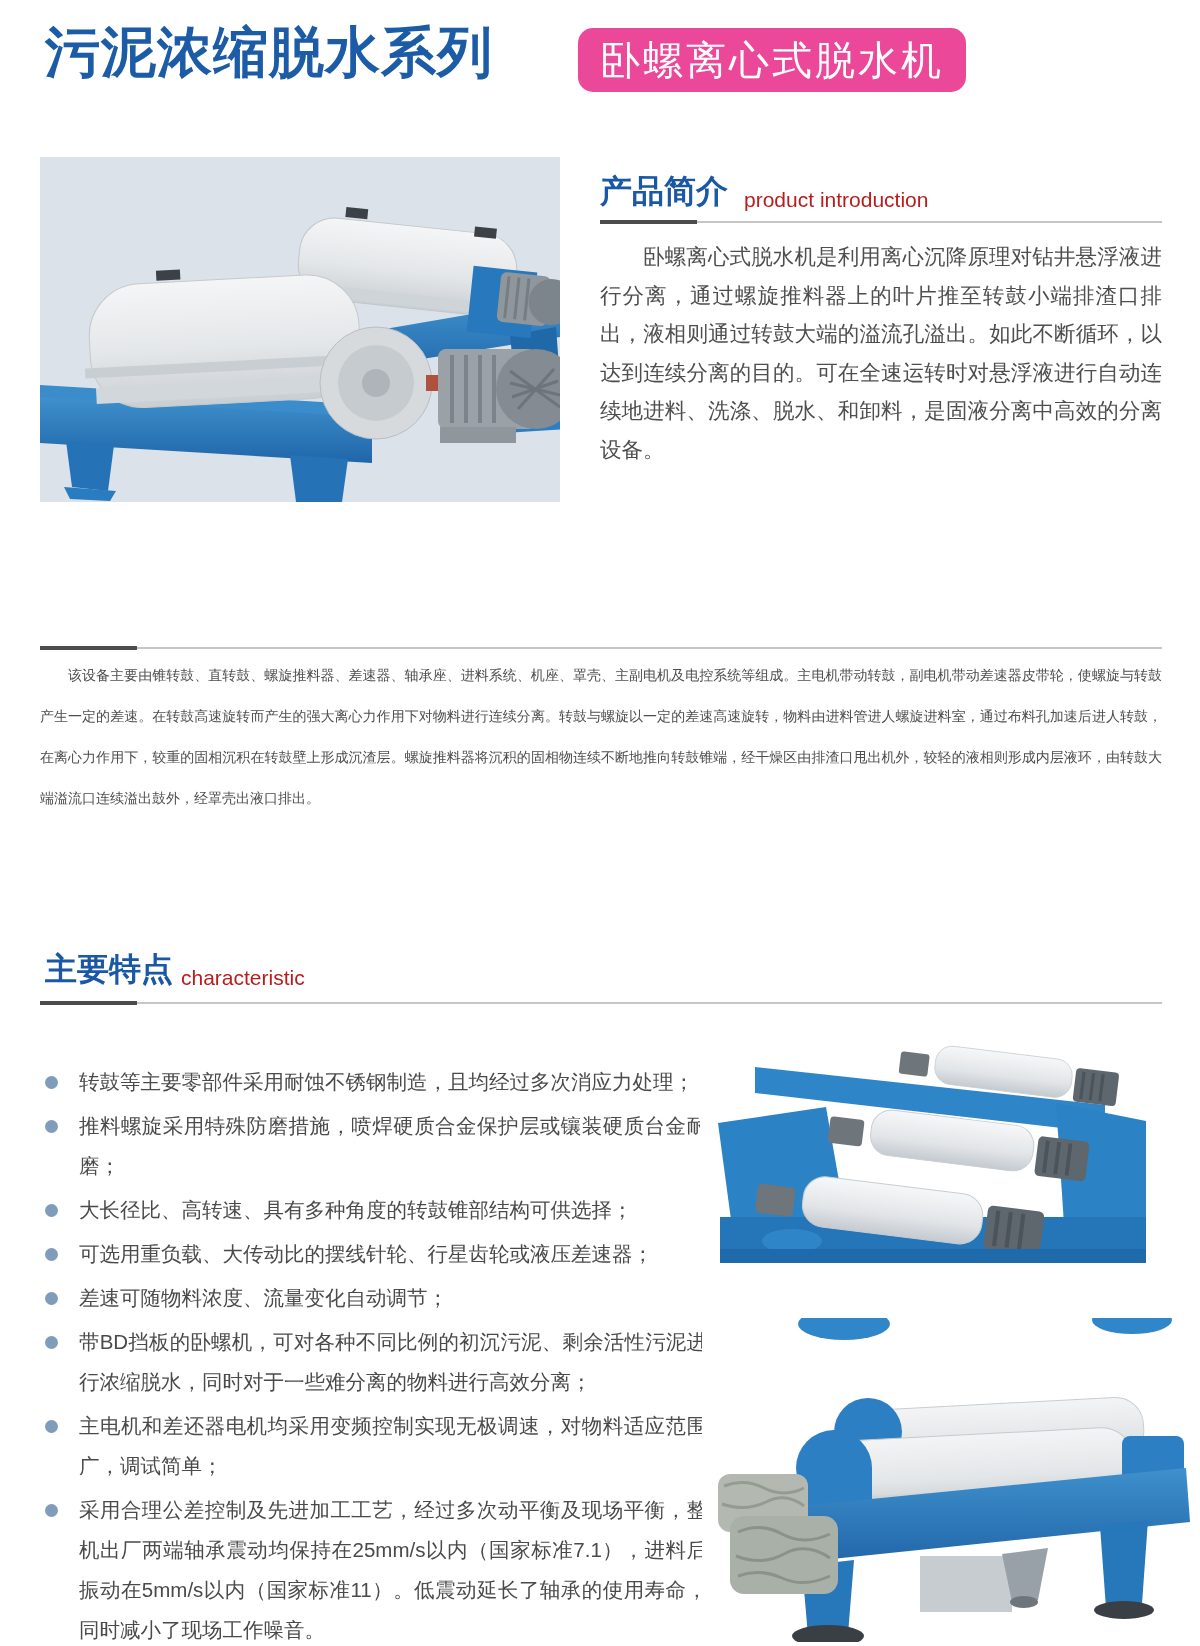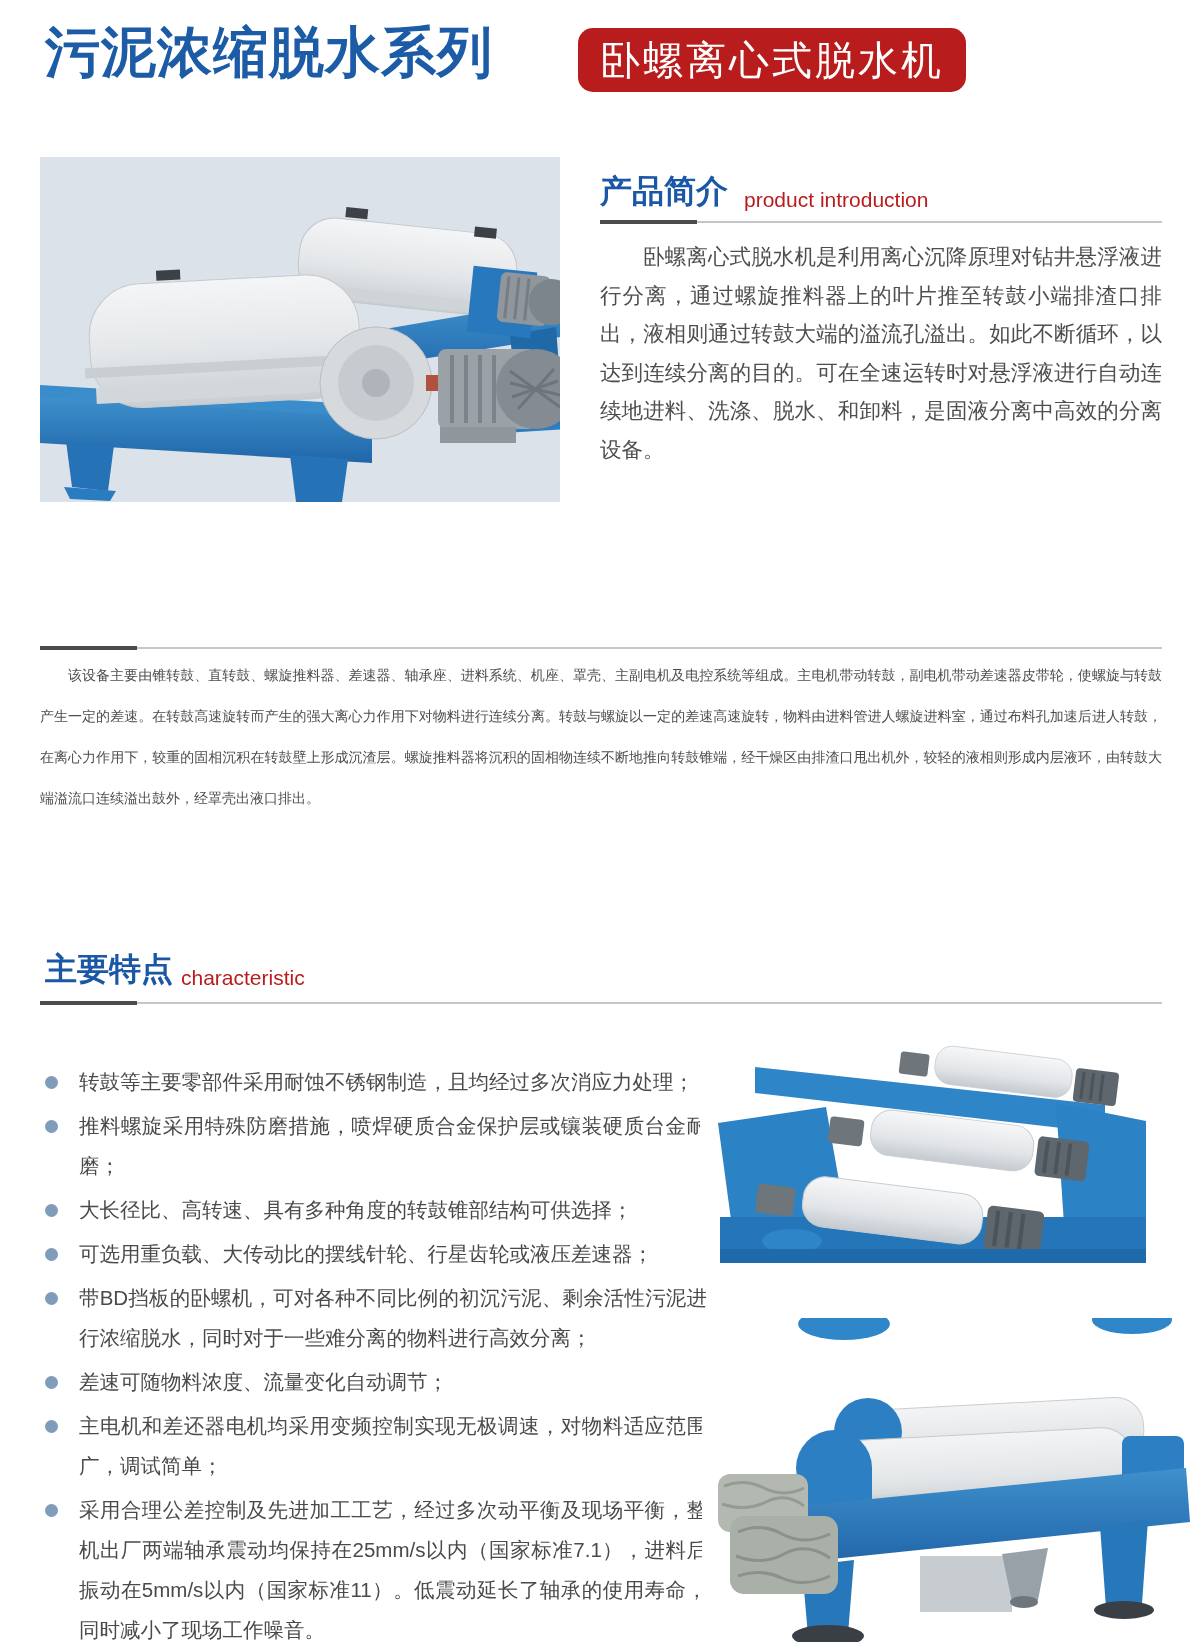--- a/index.html
+++ b/index.html
@@ -7,21 +7,21 @@
     position:relative;width:1200px;height:1646px;background:#ffffff;
     font-family:"Liberation Sans","DejaVu Sans",sans-serif;overflow:hidden;padding-left:24px;
   }
   
   .main-title{
     position:absolute;left:45px;top:16px;font-size:55px;font-weight:900;
     color:#1c5ba6;letter-spacing:1px;white-space:nowrap;
   }
   .badge{
     position:absolute;left:578px;top:28px;width:388px;height:64px;
-    background:#b91c1c;border-radius:15px;color:#ffffff;font-size:40px;
+    background:#ec4899;border-radius:15px;color:#ffffff;font-size:40px;
     display:flex;align-items:center;justify-content:center;letter-spacing:3px;white-space:nowrap;
   }
   
   .sec-head{position:absolute;display:flex;align-items:center;gap:16px;white-space:nowrap;}
   .sec-cn{font-size:32px;font-weight:bold;color:#1a57a5;}
   .sec-en{font-size:21px;color:#b91c1c;margin-top:16px;}
   .rule{position:absolute;height:4px;}
   .rule .dark{position:absolute;left:0;top:0;width:97px;height:4px;background:#4c4c4c;}
   .rule .light{position:absolute;left:0;right:0;top:1px;height:2px;background:#c6c6c6;}
   
@@ -145,22 +145,22 @@
   <div class="rule" style="left:40px;top:1001px;width:1122px;">
     <div class="light"></div>
       <div class="dark"></div>
   </div>
 
   <ul class="feature-list">
     <li><span class="dot"></span><span>转鼓等主要零部件采用耐蚀不锈钢制造，且均经过多次消应力处理；</span></li>
     <li><span class="dot"></span><span>推料螺旋采用特殊防磨措施，喷焊硬质合金保护层或镶装硬质台金耐磨；</span></li>
     <li><span class="dot"></span><span>大长径比、高转速、具有多种角度的转鼓锥部结构可供选择；</span></li>
     <li><span class="dot"></span><span>可选用重负载、大传动比的摆线针轮、行星齿轮或液压差速器；</span></li>
+    <li><span class="dot"></span><span>差速可随物料浓度、流量变化自动调节；</span></li>
     <li><span class="dot"></span><span>带BD挡板的卧螺机，可对各种不同比例的初沉污泥、剩余活性污泥进行浓缩脱水，同时对于一些难分离的物料进行高效分离；</span></li>
-    <li><span class="dot"></span><span>差速可随物料浓度、流量变化自动调节；</span></li>
     <li><span class="dot"></span><span>主电机和差还器电机均采用变频控制实现无极调速，对物料适应范围广，调试简单；</span></li>
     <li><span class="dot"></span><span>采用合理公差控制及先进加工工艺，经过多次动平衡及现场平衡，整机出厂两端轴承震动均保持在25mm/s以内（国家标准7.1），进料后振动在5mm/s以内（国家标准11）。低震动延长了轴承的使用寿命，同时减小了现场工作噪音。</span></li>
   </ul>
 
   <svg class="img img-feat1" width="462" height="258" viewBox="0 0 462 258">
     <defs>
       <linearGradient id="drumG2" x1="0" y1="0" x2="0" y2="1">
         <stop offset="0" stop-color="#f6f7f8"></stop>
           <stop offset="0.6" stop-color="#e2e5e8"></stop>
           <stop offset="1" stop-color="#c4cad0"></stop>

